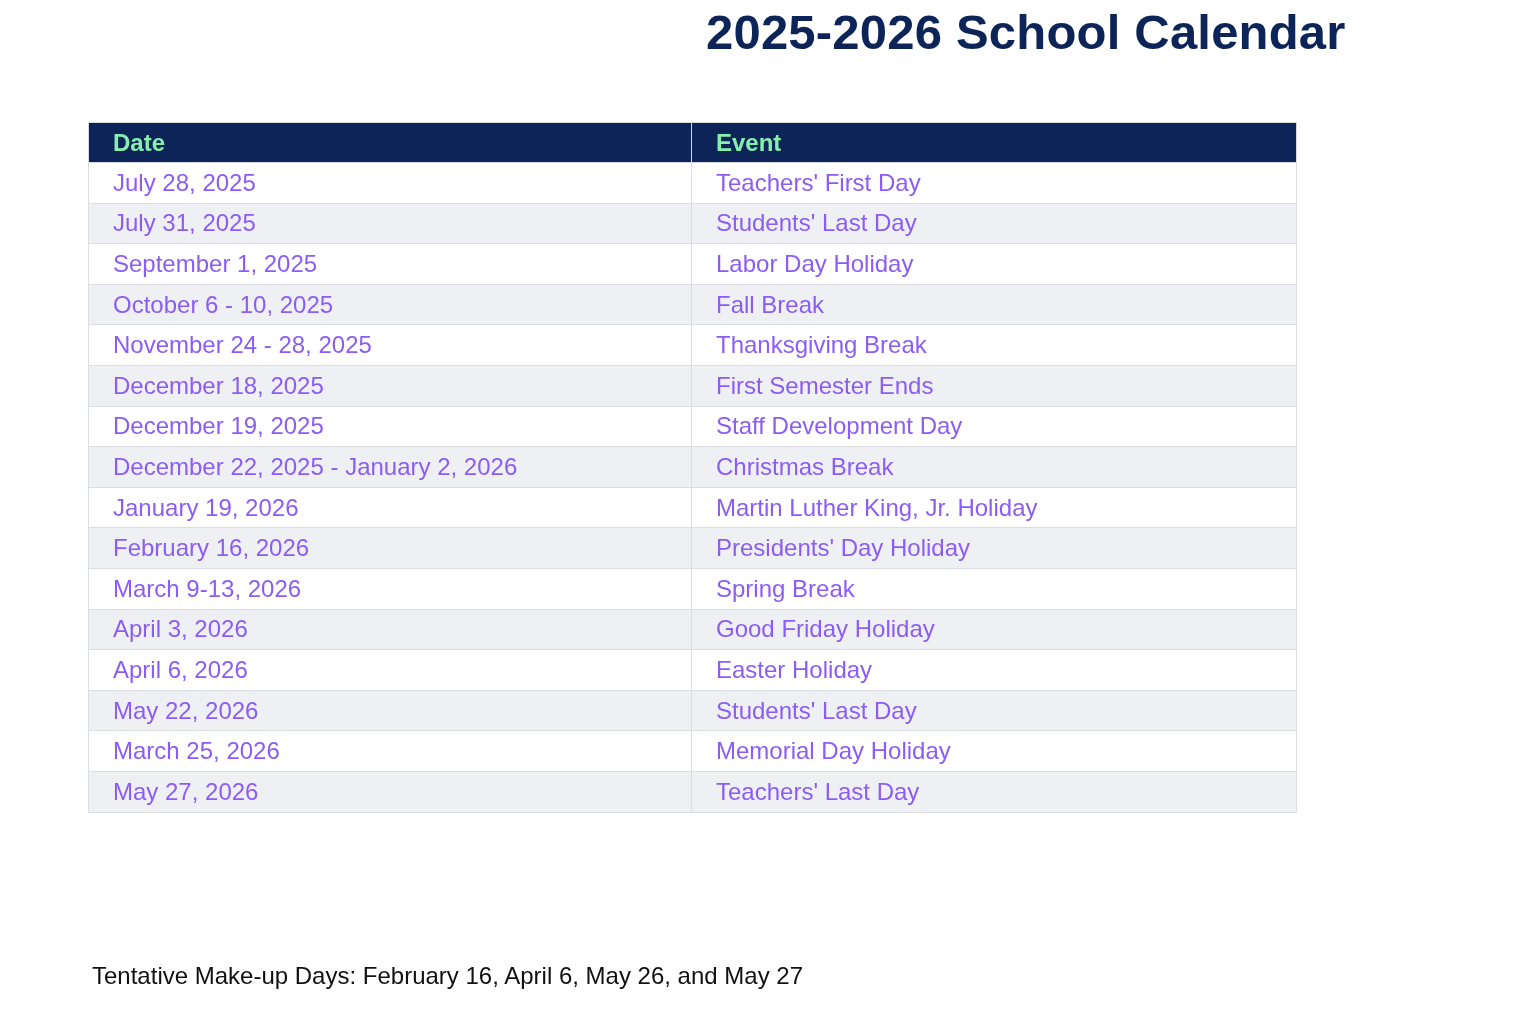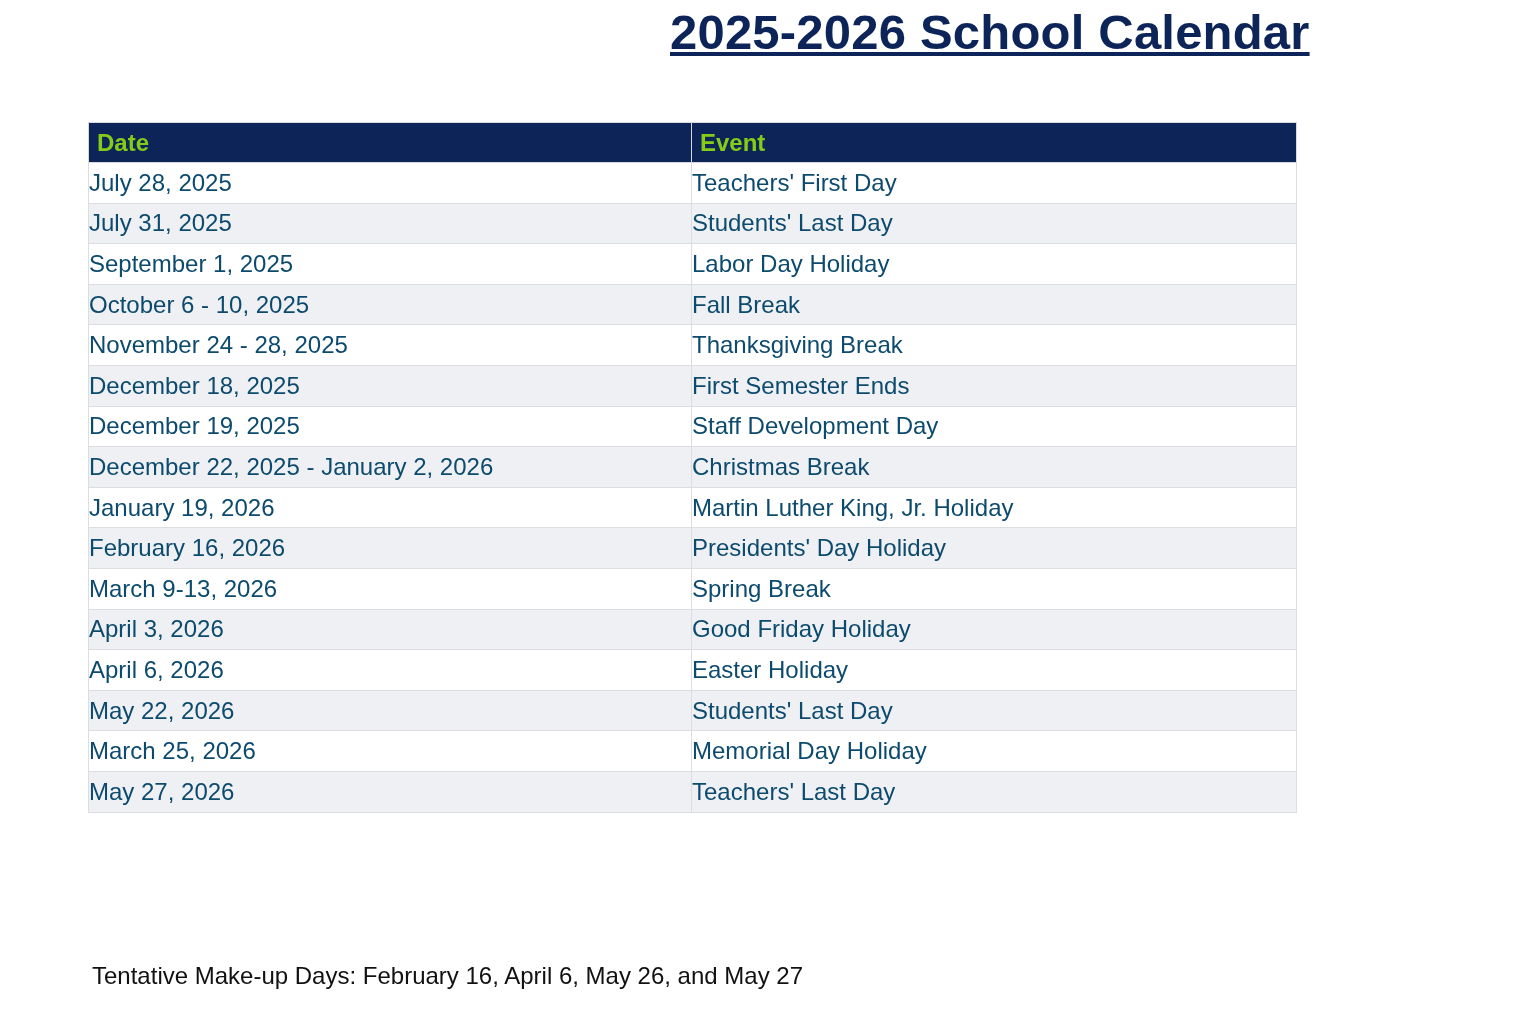--- a/index.html
+++ b/index.html
@@ -10,58 +10,57 @@
     body {
       width: 1536px;
       height: 1014px;
       position: relative;
       overflow: hidden;
       font-family: "Liberation Sans", sans-serif;
       color: #111111;
     }
     .title {
       position: absolute;
-      left: 670px;
+      left: 706px;
       top: 4px;
       margin: 0;
       font-size: 49px;
       font-weight: bold;
       color: #0d2459;
       letter-spacing: 0.2px;
       line-height: 56px;
       white-space: nowrap;
-      text-decoration: underline;
     }
     .cal-table {
       position: absolute;
       left: 88px;
       top: 122px;
       width: 1208px;
       border-collapse: collapse;
       table-layout: fixed;
       font-size: 24px;
     }
     .cal-table col.c-date { width: 603px; }
     .cal-table col.c-event { width: 605px; }
     .cal-table th {
       background: #0d2459;
-      color: #84cc16;
+      color: #86efac;
       text-align: left;
       font-weight: bold;
       height: 39px;
-      padding: 0 8px;
+      padding: 0 24px;
       border: 1px solid #d7d9de;
       font-size: 24px;
     }
     .cal-table td {
       height: 39.6px;
-      padding: 0 0;
+      padding: 0 24px;
       border: 1px solid #dcdde1;
       white-space: nowrap;
-      color: #0c4a6e;
+      color: #8b5cf6;
     }
     .cal-table tbody tr:nth-child(odd) td { background: #ffffff; }
     .cal-table tbody tr:nth-child(even) td { background: #eff0f3; }
     .note {
       position: absolute;
       left: 88px;
       top: 958px;
       margin: 4px;
       font-size: 24px;
       color: #111111;

